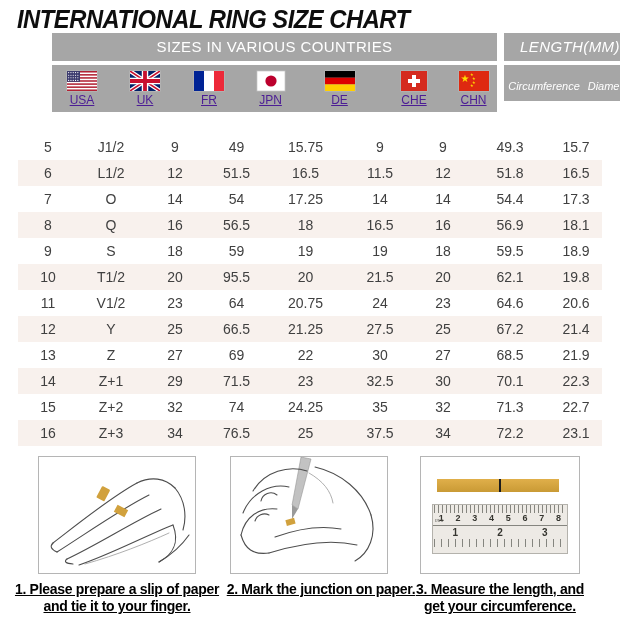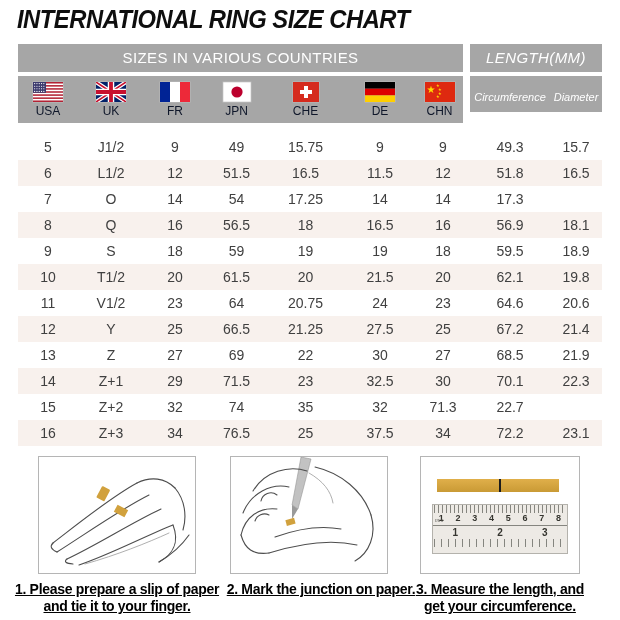--- a/index.html
+++ b/index.html
@@ -8,29 +8,29 @@
     font-family:"Liberation Sans",sans-serif;overflow:hidden;
   }
   
   .page-title{
     position:absolute;left:17px;top:5px;
     font-size:25px;font-weight:800;font-style:italic;color:#0e0e0e;
     letter-spacing:-0.5px;transform:scaleX(0.95);transform-origin:left top;
     white-space:nowrap;
   }
   
-  .hdr{position:absolute;top:44px;background:#a6a6a6;color:#ffffff;}
+  .hdr{position:absolute;top:33px;background:#a6a6a6;color:#ffffff;margin-left:34px;}
   .hdr-left{left:18px;width:445px;}
   .hdr-right{left:470px;width:132px;font-style:italic;}
   .hdr-band{height:28px;line-height:28px;text-align:center;font-size:15px;letter-spacing:0.4px;}
   .hdr-sep{height:4px;background:#ffffff;}
   .hdr-flags{display:grid;grid-template-columns:60px 66px 62px 61px 77px 72px 47px;height:47px;}
   .flag-cell{display:flex;flex-direction:column;align-items:center;justify-content:flex-end;padding-bottom:6px;}
   .flag-cell svg{display:block;margin-bottom:3px;box-shadow:0 0 0 0.5px rgba(255,255,255,0.25);}
-  .flag-label{font-size:12px;color:#0f172a;line-height:12px;}
+  .flag-label{font-size:12px;color:#4c1d95;line-height:12px;text-decoration:underline;}
   .hdr-len{display:grid;grid-template-columns:80px 52px;height:36px;align-items:end;}
   .hdr-len div{font-size:11px;text-align:center;padding-bottom:9px;}
   
   .rows{position:absolute;left:18px;top:134px;width:584px;}
   .row{display:grid;grid-template-columns:60px 66px 62px 61px 77px 72px 54px 80px 52px;height:26px;}
   .row.alt{background:#f8f1ed;}
   .cell{font-size:14px;color:#404040;text-align:center;line-height:26px;}
   
   .step-box{position:absolute;top:456px;height:118px;background:#ffffff;border:1px solid #b5b5b5;box-sizing:border-box;}
   .box-1{left:38px;width:158px;}
@@ -112,35 +112,35 @@
 
     <div class="flag-cell">
       <svg width="28" height="20" viewBox="0 0 28 20">
         <rect width="28" height="20" fill="#ffffff" stroke="#cccccc" stroke-width="0.8"></rect>
         <circle cx="14" cy="10" r="5.6" fill="#bc002d"></circle>
       </svg>
       <span class="flag-label">JPN</span>
     </div>
 
     <div class="flag-cell">
+      <svg width="30" height="20" viewBox="0 0 30 20">
+        <rect width="30" height="6.7" fill="#000000"></rect>
+        <rect y="6.7" width="30" height="6.7" fill="#dd0000"></rect>
+        <rect y="13.4" width="30" height="6.6" fill="#ffce00"></rect>
+      </svg>
+      <span class="flag-label">DE</span>
+    </div>
+
+    <div class="flag-cell">
       <svg width="26" height="20" viewBox="0 0 26 20">
         <rect width="26" height="20" fill="#d52b1e"></rect>
         <rect x="11" y="4" width="4" height="12" fill="#ffffff"></rect>
         <rect x="7" y="8" width="12" height="4" fill="#ffffff"></rect>
       </svg>
       <span class="flag-label">CHE</span>
-    </div>
-
-    <div class="flag-cell">
-      <svg width="30" height="20" viewBox="0 0 30 20">
-        <rect width="30" height="6.7" fill="#000000"></rect>
-        <rect y="6.7" width="30" height="6.7" fill="#dd0000"></rect>
-        <rect y="13.4" width="30" height="6.6" fill="#ffce00"></rect>
-      </svg>
-      <span class="flag-label">DE</span>
     </div>
 
     <div class="flag-cell">
       <svg width="30" height="20" viewBox="0 0 30 20">
         <rect width="30" height="20" fill="#de2910"></rect>
         <text x="1.5" y="10.5" font-size="10" fill="#ffde00">★</text>
         <text x="11" y="5" font-size="4" fill="#ffde00">★</text>
         <text x="13" y="8.5" font-size="4" fill="#ffde00">★</text>
         <text x="13" y="12.5" font-size="4" fill="#ffde00">★</text>
         <text x="11" y="15.5" font-size="4" fill="#ffde00">★</text>
@@ -183,20 +183,21 @@
       <div class="cell">16.5</div>
     </div>
     <div class="row">
       <div class="cell">7</div>
       <div class="cell">O</div>
       <div class="cell">14</div>
       <div class="cell">54</div>
       <div class="cell">17.25</div>
       <div class="cell">14</div>
       <div class="cell">14</div>
+      <div class="cell">54.4</div>
       <div class="cell">17.3</div>
     </div>
     <div class="row alt">
       <div class="cell">8</div>
       <div class="cell">Q</div>
       <div class="cell">16</div>
       <div class="cell">56.5</div>
       <div class="cell">18</div>
       <div class="cell">16.5</div>
       <div class="cell">16</div>
@@ -211,21 +212,21 @@
       <div class="cell">19</div>
       <div class="cell">19</div>
       <div class="cell">18</div>
       <div class="cell">59.5</div>
       <div class="cell">18.9</div>
     </div>
     <div class="row alt">
       <div class="cell">10</div>
       <div class="cell">T1/2</div>
       <div class="cell">20</div>
-      <div class="cell">61.5</div>
+      <div class="cell">95.5</div>
       <div class="cell">20</div>
       <div class="cell">21.5</div>
       <div class="cell">20</div>
       <div class="cell">62.1</div>
       <div class="cell">19.8</div>
     </div>
     <div class="row">
       <div class="cell">11</div>
       <div class="cell">V1/2</div>
       <div class="cell">23</div>
@@ -267,20 +268,21 @@
       <div class="cell">32.5</div>
       <div class="cell">30</div>
       <div class="cell">70.1</div>
       <div class="cell">22.3</div>
     </div>
     <div class="row">
       <div class="cell">15</div>
       <div class="cell">Z+2</div>
       <div class="cell">32</div>
       <div class="cell">74</div>
+      <div class="cell">24.25</div>
       <div class="cell">35</div>
       <div class="cell">32</div>
       <div class="cell">71.3</div>
       <div class="cell">22.7</div>
     </div>
     <div class="row alt">
       <div class="cell">16</div>
       <div class="cell">Z+3</div>
       <div class="cell">34</div>
       <div class="cell">76.5</div>

